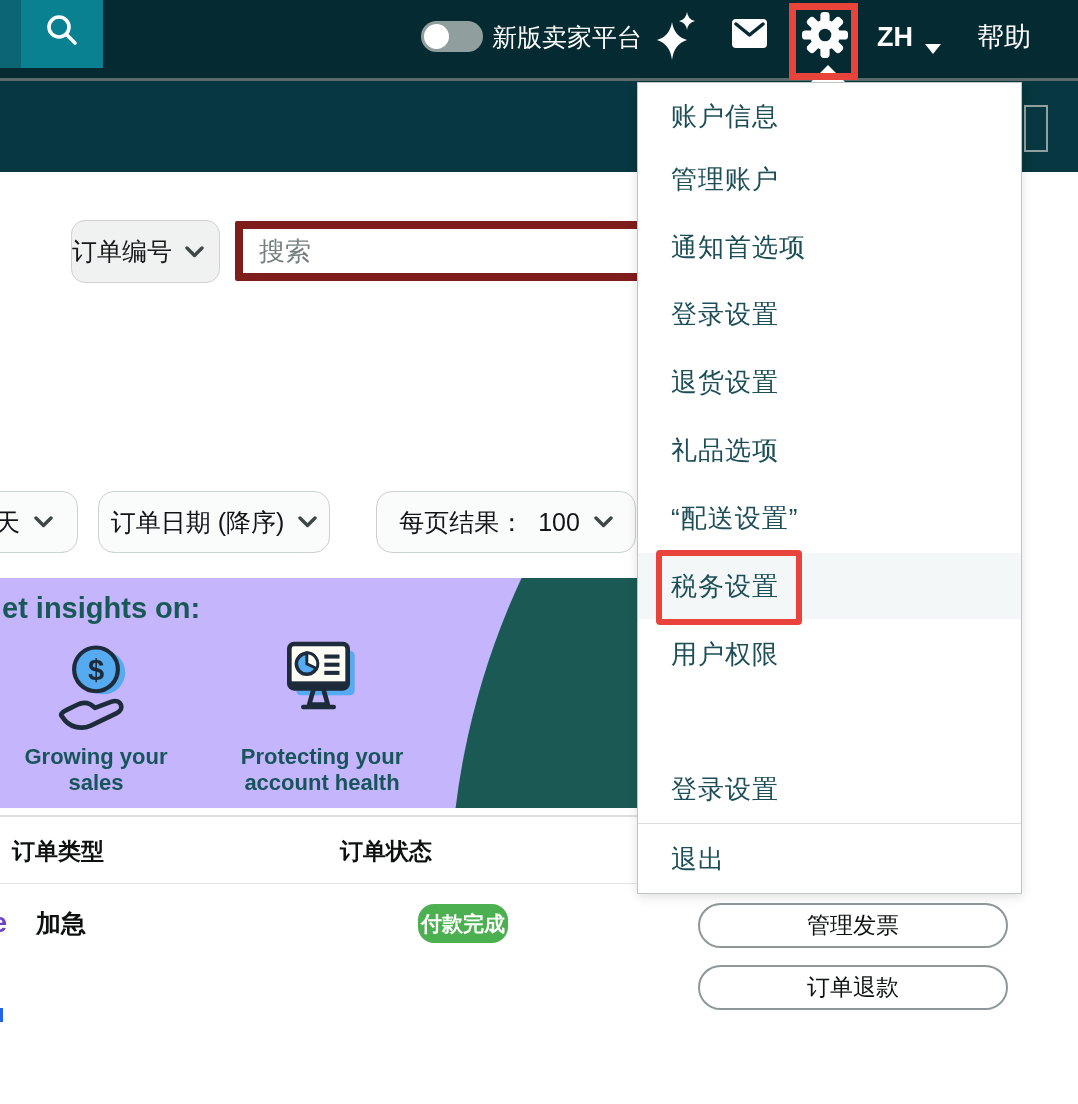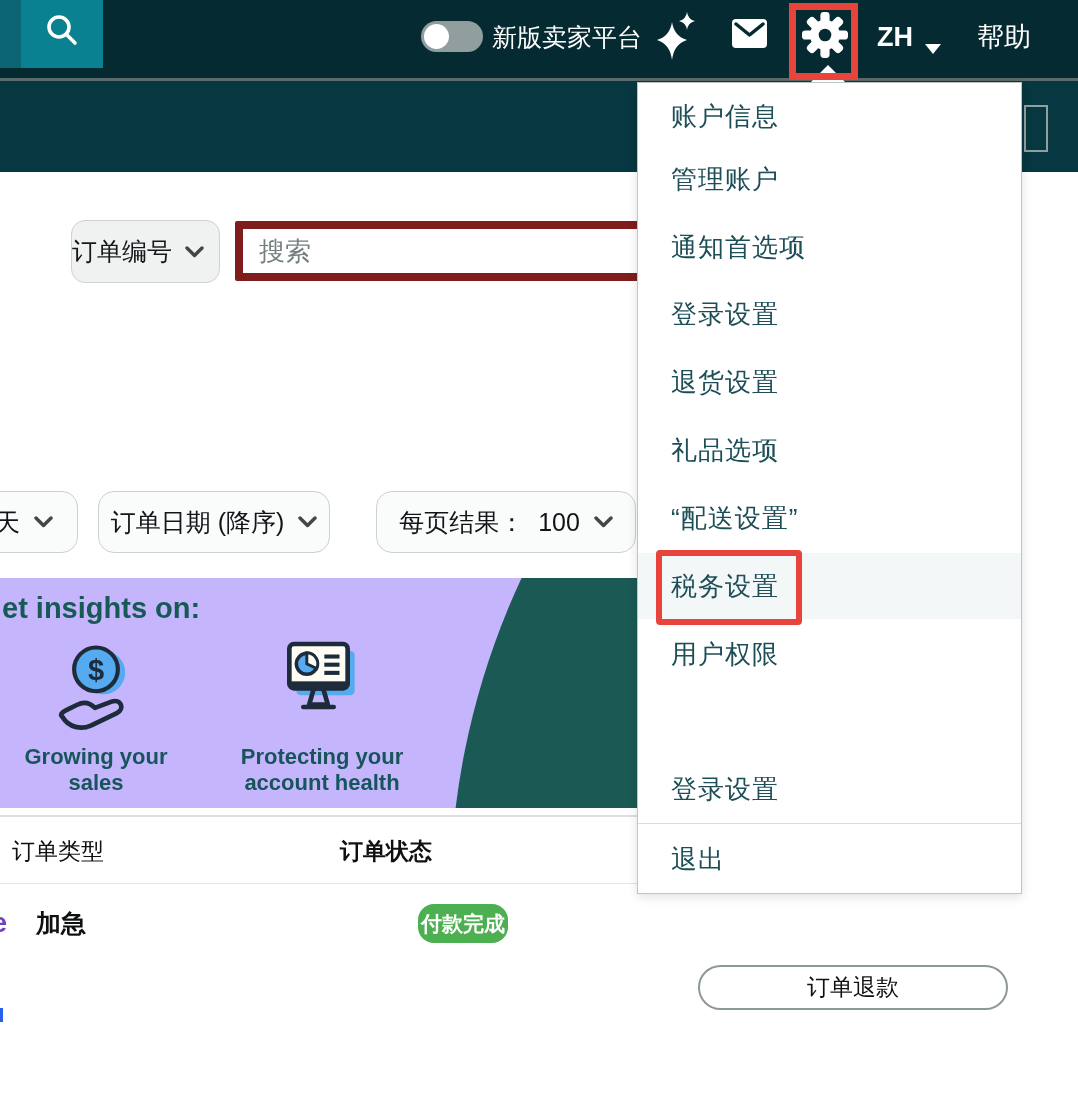--- a/index.html
+++ b/index.html
@@ -63,21 +63,21 @@
   .banner-circle{position:absolute;left:450px;top:-438px;width:1520px;height:1520px;border-radius:50%;background:#1b5a54;}
   .banner-heading{position:absolute;left:2px;top:14px;font-size:29px;font-weight:bold;color:#175954;}
   .banner-item{position:absolute;top:58px;text-align:center;}
   .banner-item-1{left:8px;width:176px;}
   .banner-item-2{left:228px;width:188px;}
   .banner-label{margin-top:4px;font-size:22px;line-height:26px;font-weight:bold;color:#17555a;}
 
   
   .tbl-divider-top{left:0;top:815px;width:637px;height:2px;background:#dcdfdf;}
   .tbl-divider-mid{left:0;top:883px;width:637px;height:1px;background:#e3e6e6;}
-  .th1{left:12px;top:836px;font-size:23px;font-weight:normal;}
+  .th1{left:12px;top:836px;font-size:23px;font-weight:bold;}
   .th2{left:340px;top:836px;font-size:23px;font-weight:bold;}
   .row-link-frag{left:-8px;top:908px;font-size:27px;font-weight:bold;color:#6f42c1;}
   .row-type{left:36px;top:907px;font-size:25px;font-weight:bold;}
   .badge{left:418px;top:904px;width:90px;height:39px;background:#4caf50;border-radius:16px;color:#fff;
     font-size:21px;font-weight:bold;display:flex;align-items:center;justify-content:center;}
   .action-btn{left:698px;width:310px;height:45px;border-radius:23px;border:2px solid #8e9898;background:#fff;
     box-sizing:border-box;font-size:23px;color:#0f1111;display:flex;align-items:center;justify-content:center;cursor:pointer;}
   .btn-invoice{top:903px;}
   .btn-refund{top:965px;}
   .bottom-frag{left:0;top:1008px;width:3px;height:14px;background:#2563eb;}
@@ -208,20 +208,21 @@
 
   <div class="abs tbl-divider-top"></div>
   <div class="abs th1">订单类型</div>
   <div class="abs th2">订单状态</div>
   <div class="abs tbl-divider-mid"></div>
 
   <div class="abs row-link-frag">e</div>
   <div class="abs row-type">加急</div>
   <div class="abs badge">付款完成</div>
 
+  <div class="abs action-btn btn-invoice">管理发票</div>
   <div class="abs action-btn btn-refund">订单退款</div>
   <div class="abs bottom-frag"></div>
 
   <div class="abs panel-caret"></div>
   <div class="abs panel">
     <div class="menu-highlight"></div>
     <div class="menu-item" style="top:0px">账户信息</div>
     <div class="menu-item" style="top:63px">管理账户</div>
     <div class="menu-item" style="top:131px">通知首选项</div>
     <div class="menu-item" style="top:198px">登录设置</div>

